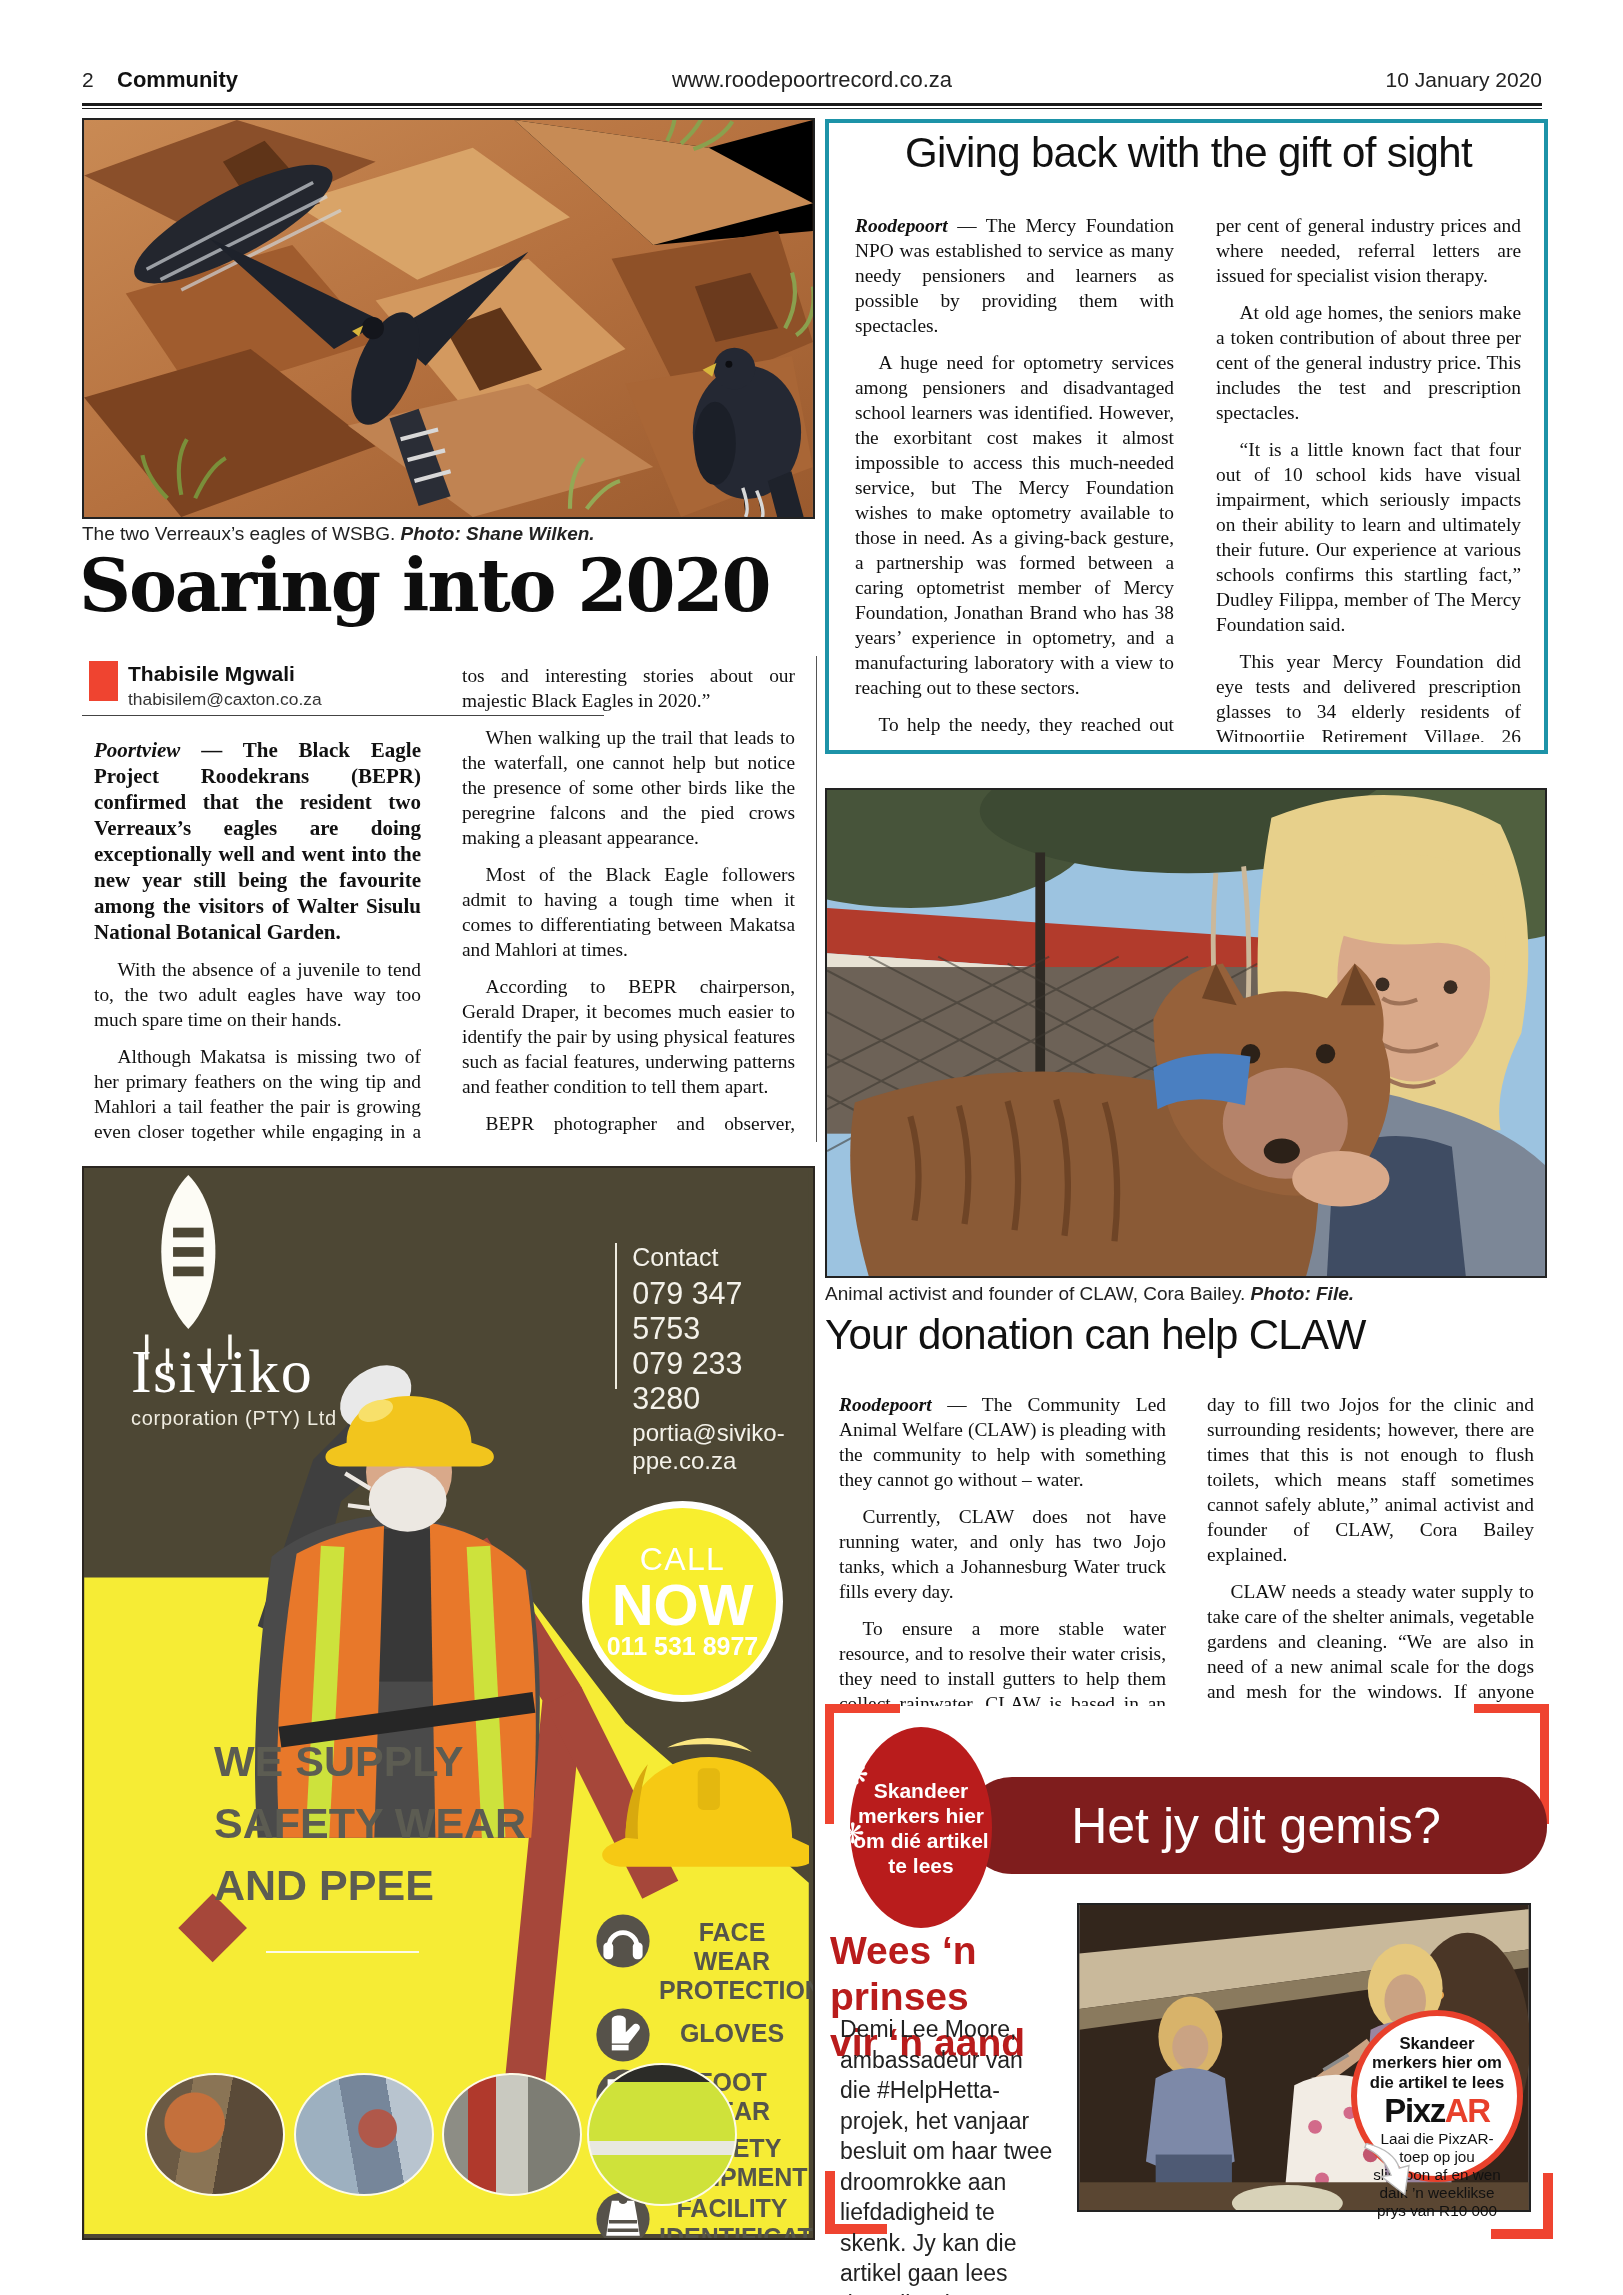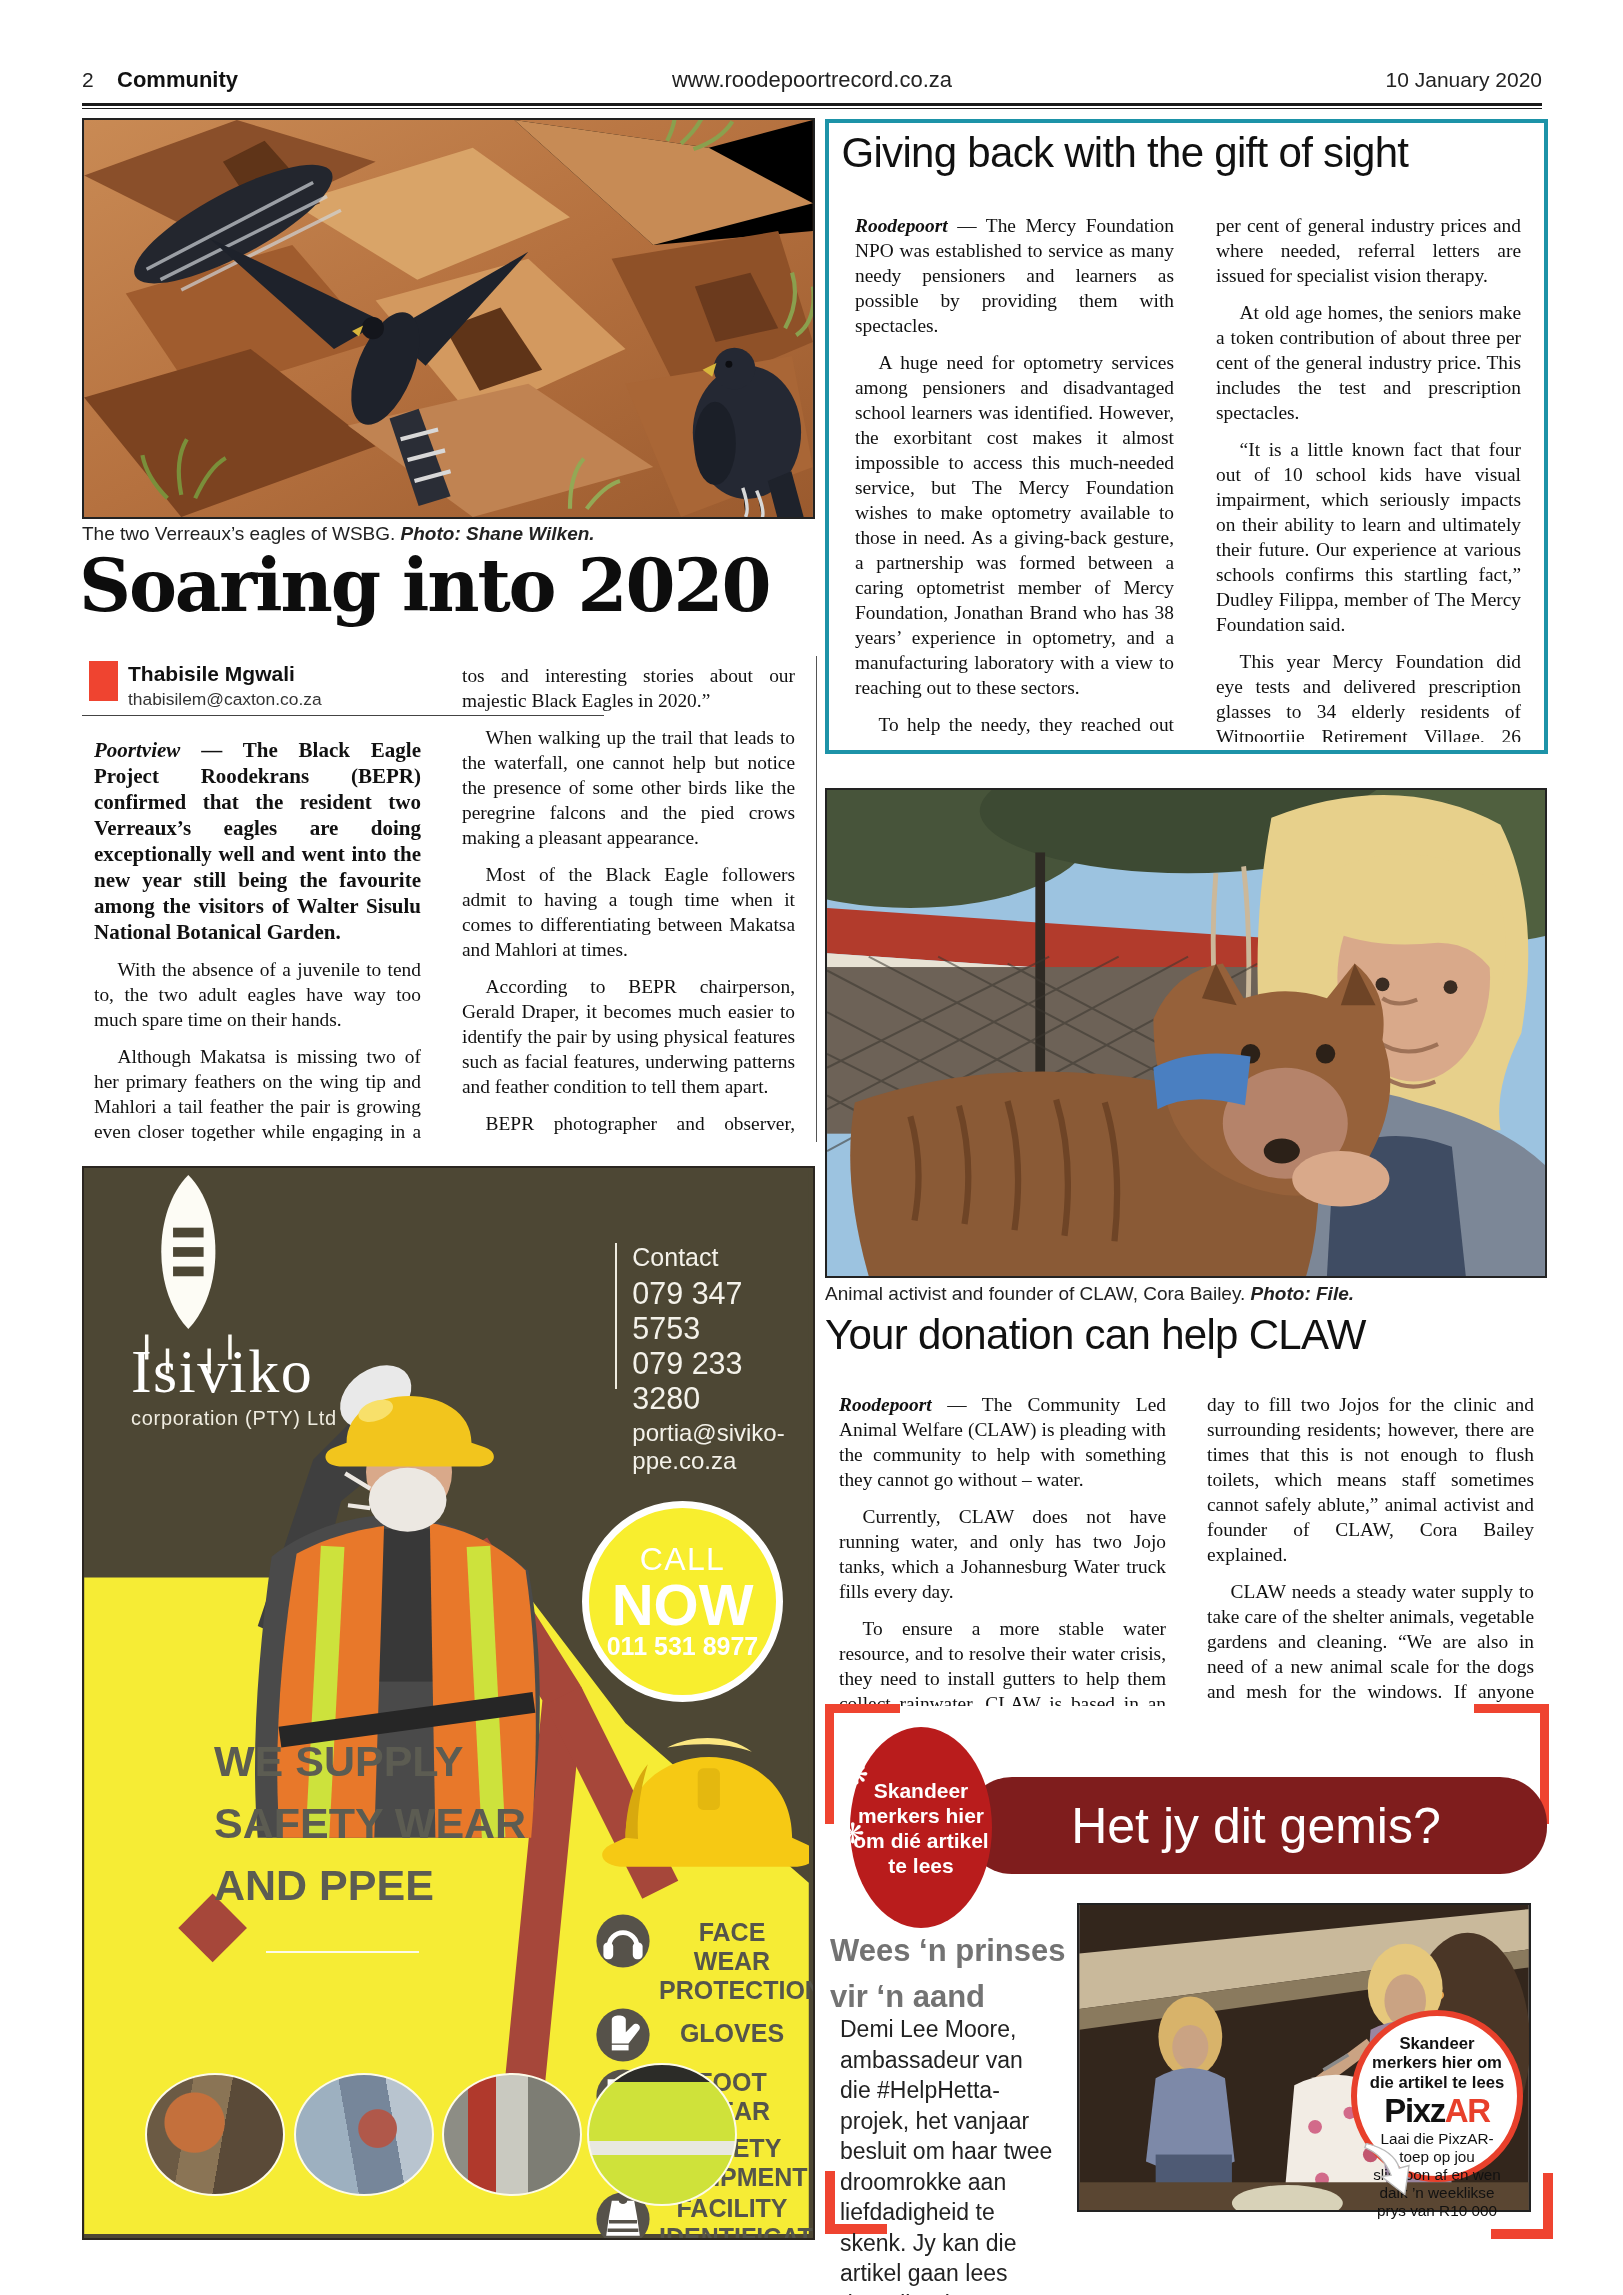--- a/index.html
+++ b/index.html
@@ -47,21 +47,21 @@
              color:#55554b;text-align:center;}
   .oval{border-radius:50%;border:2.8px solid #fdfbe8;overflow:hidden;}
   
   .bracket{border-color:#ef4430;border-style:solid;border-width:0;}
   .gemis-banner{background:#7f1d1d;border-radius:47px;color:#fff;
                 font-family:"Liberation Sans",sans-serif;font-size:50px;
                 display:flex;align-items:center;justify-content:center;}
   .gemis-badge{background:#b91c1c;border-radius:50%;color:#fff;text-align:center;
                font-family:"Liberation Sans",sans-serif;font-weight:bold;font-size:21px;line-height:25px;
                display:flex;align-items:center;justify-content:center;}
-  .wees-head{font-family:"Liberation Sans",sans-serif;font-weight:bold;font-size:31px;line-height:46px;color:#737373;}
+  .wees-head{font-family:"Liberation Sans",sans-serif;font-weight:bold;font-size:39px;line-height:46px;color:#b91c1c;}
   .wees-body{font-family:"Liberation Sans",sans-serif;font-size:23px;line-height:30.5px;color:#222;}
   .pix-badge{background:#fff;border:6.2px solid #e8402b;border-radius:50%;text-align:center;
              font-family:"Liberation Sans",sans-serif;color:#111;}
   .pix-title{font-weight:bold;font-size:16.7px;line-height:19.4px;}
   .pix-logo{font-weight:bold;font-size:33px;letter-spacing:-1.4px;}
   .pix-logo .ar{color:#e8402b;}
   .pix-sub{font-size:15.3px;line-height:18px;}
   .flower{position:absolute;color:#fff;font-size:28px;}
 </style>
 </head>
@@ -153,21 +153,21 @@
     <div>
         <p class="body-p indent">When walking up the trail that leads to the waterfall, one cannot help but notice the presence of some other birds like the peregrine falcons and the pied crows making a pleasant appearance.</p>
         <p class="body-p indent">Most of the Black Eagle followers admit to having a tough time when it comes to differentiating between Makatsa and Mahlori at times.</p>
         <p class="body-p indent">According to BEPR chairperson, Gerald Draper, it becomes much easier to identify the pair by using physical features such as facial features, underwing patterns and feather condition to tell them apart.</p>
         <p class="body-p indent">BEPR photographer and observer, Johann van den Berg said, “At this stage we grant the new couple all the rest they can get, forming a firm bond, and preparing for a new breeding season”.</p>
       </div>
   </div>
   <div class="abs" style="left:816px;top:656px;width:0;height:486px;border-left:1.4px solid #555;"></div>
 
   <div class="abs sight-box" style="left:825px;top:119px;width:715px;height:627px;">
-    <div class="abs head-sans" style="left:12.5px;top:8.3px;width:694px;">Giving back with the gift of sight</div>
+    <div class="abs head-sans" style="left:12.5px;top:8.3px;width:694px;text-align:center;">Giving back with the gift of sight</div>
     <div class="col" style="left:14px;top:78px;width:343px;height:541px;">
       <p class="body-p"><span class="dateline">Roodepoort</span><span> — The Mercy Foundation NPO was established to service as many needy pensioners and learners as possible by providing them with spectacles.</span></p>
       <div>
           <p class="body-p indent">A huge need for optometry services among pensioners and disadvantaged school learners was identified. However, the exorbitant cost makes it almost impossible to access this much-needed service, but The Mercy Foundation wishes to make optometry available to those in need. As a giving-back gesture, a partnership was formed between a caring optometrist member of Mercy Foundation, Jonathan Brand who has 38 years’ experience in optometry, and a manufacturing laboratory with a view to reaching out to these sectors.</p>
           <p class="body-p indent">To help the needy, they reached out by starting their eye-care project for pensioners and learners, providing quality, onsite eye testing by experienced optometrists to SASSA social grant pensioners across South Africa. Tests are done at old age homes and schools. A large selection of frames are available to choose from. Prescription spectacles are delivered within 10 working days at a cost of less than 70</p>
         </div>
     </div>
     <div class="col" style="left:375px;top:78px;width:329px;height:541px;">
       <p class="body-p">per cent of general industry prices and where needed, referral letters are issued for specialist vision therapy.</p>
       <div>

